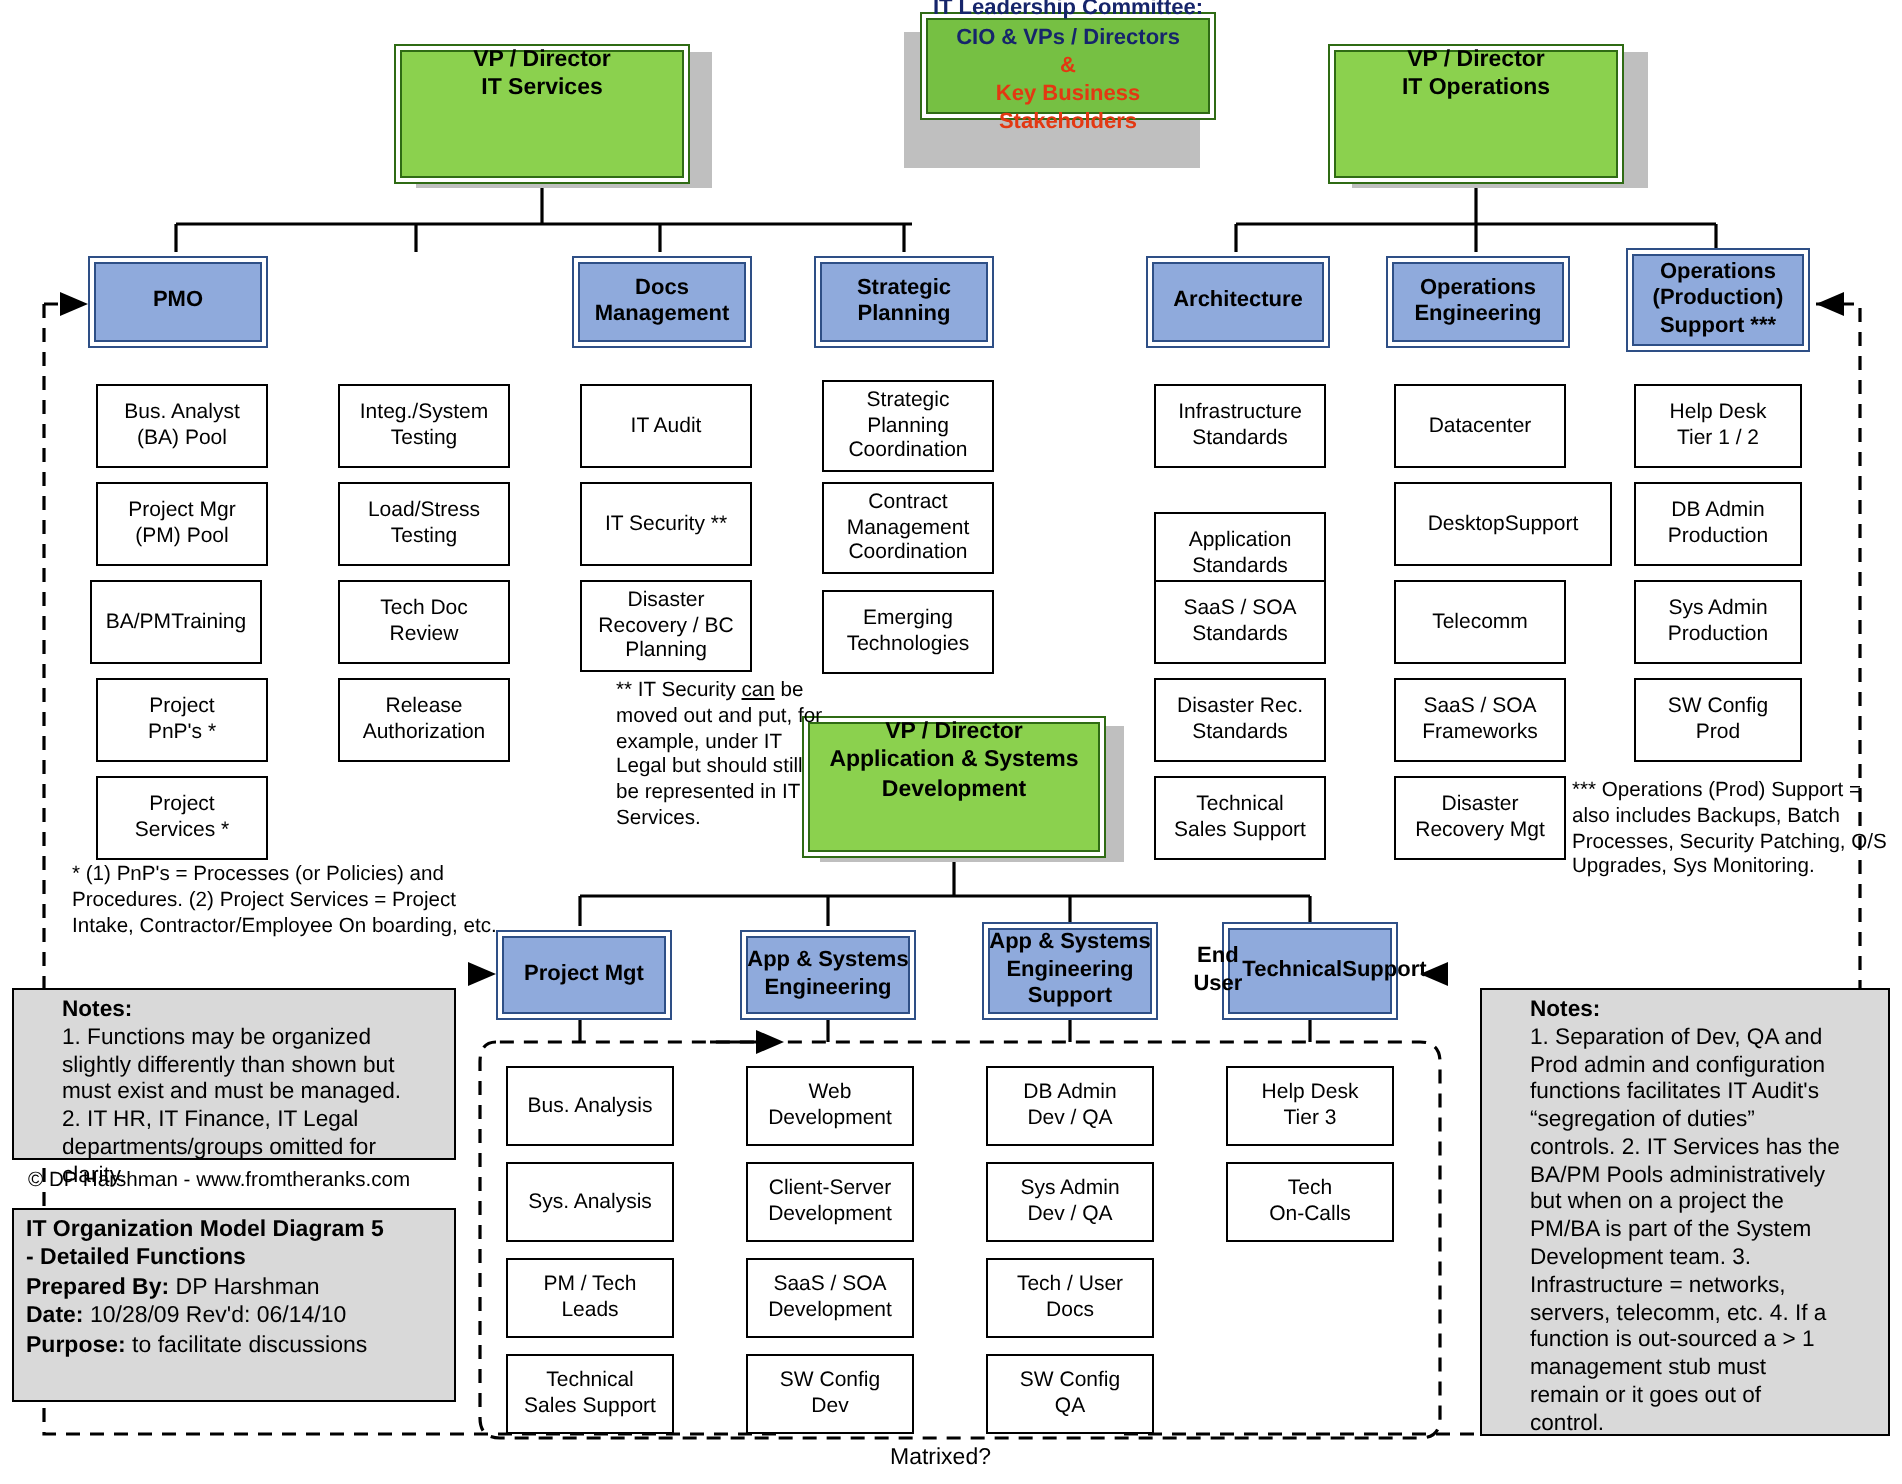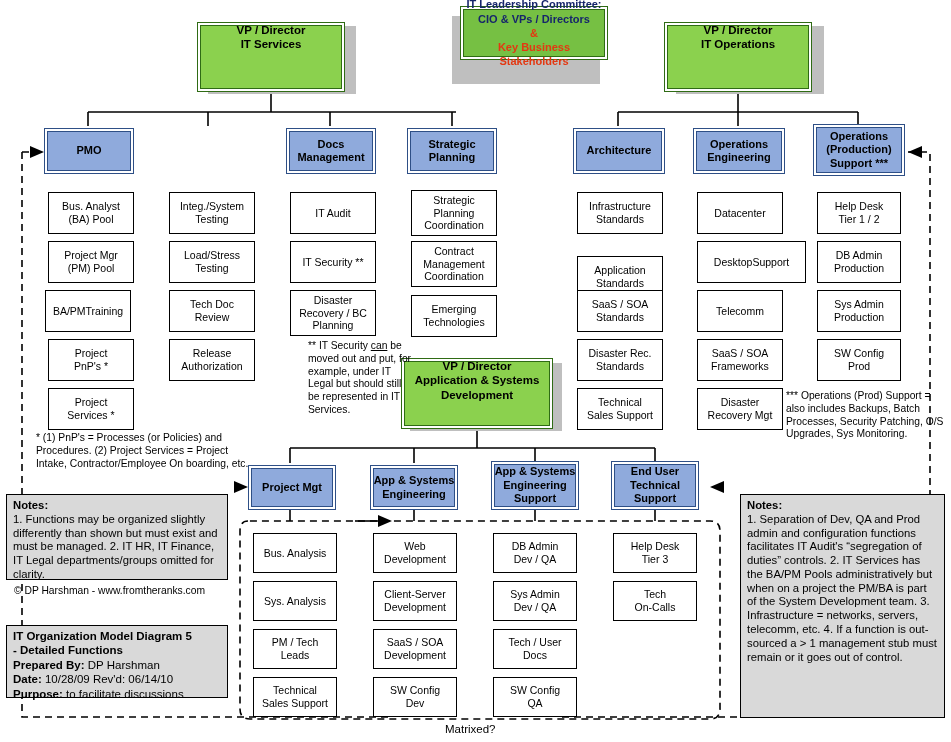--- a/index.html
+++ b/index.html
@@ -106,21 +106,21 @@
     color: #000000;
     z-index: 3;
   }
 
   
   .note-box {
     position: absolute;
     background: #D9D9D9;
     border: 1px solid #000000;
     box-sizing: border-box;
-    padding: 4px 6px;
+    padding: 4px 24px;
     font-size: 11.3px;
     line-height: 1.22;
     color: #000000;
     z-index: 4;
   }
   .note-box .note-title {
     font-weight: bold;
     display: block;
   }
   .title-box {
@@ -403,21 +403,21 @@
   </div>
   <div class="blue-box" style="left:370px; top:465px; width:88px; height:45px; flex-direction:column;">
     <span>App &amp; Systems</span>
     <span>Engineering</span>
   </div>
   <div class="blue-box" style="left:491px; top:461px; width:88px; height:49px; flex-direction:column;">
     <span>App &amp; Systems</span>
     <span>Engineering</span>
     <span>Support</span>
   </div>
-  <div class="blue-box" style="left:611px; top:461px; width:88px; height:49px; flex-direction:column;">
+  <div class="blue-box" style="left:611px; top:461px; width:88px; height:49px; flex-direction:row;">
     <span>End User</span>
     <span>Technical</span>
     <span>Support</span>
   </div>
 
   <div class="fn-box" style="left:253px; top:533px; width:84px; height:40px; flex-direction:column;">
     <span>Bus. Analysis</span>
   </div>
   <div class="fn-box" style="left:253px; top:581px; width:84px; height:40px; flex-direction:column;">
     <span>Sys. Analysis</span>
@@ -487,21 +487,21 @@
   </div>
 
   <div class="note-box" style="left:6px; top:494px; width:222px; height:86px;">
     <span class="note-title">Notes:</span>
     <span>1.  Functions may be organized slightly differently than shown but must exist and must be managed.</span>
     <span>2.  IT HR, IT Finance, IT Legal departments/groups omitted for clarity.</span>
   </div>
 
   <div class="copyright" style="left:14px; top:585px;">© DP Harshman - www.fromtheranks.com</div>
 
-  <div class="title-box" style="left:6px; top:625px; width:222px; height:73px;">
+  <div class="title-box" style="left:6px; top:604px; width:222px; height:97px;">
     <div class="bold">IT Organization Model Diagram 5</div>
     <div class="bold">- Detailed Functions</div>
     <div><span class="bold">Prepared By:</span><span> DP Harshman</span></div>
     <div><span class="bold">Date:</span><span> 10/28/09 Rev'd: 06/14/10</span></div>
     <div><span class="bold">Purpose:</span><span>  to facilitate discussions</span></div>
   </div>
 
   <div class="note-box" style="left:740px; top:494px; width:205px; height:224px;">
     <span class="note-title">Notes:</span>
     <span>1.  Separation of Dev, QA and Prod admin and configuration functions facilitates IT Audit's “segregation of duties” controls.</span>

